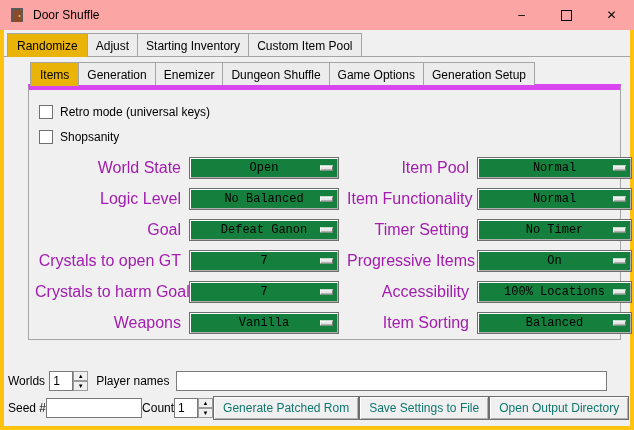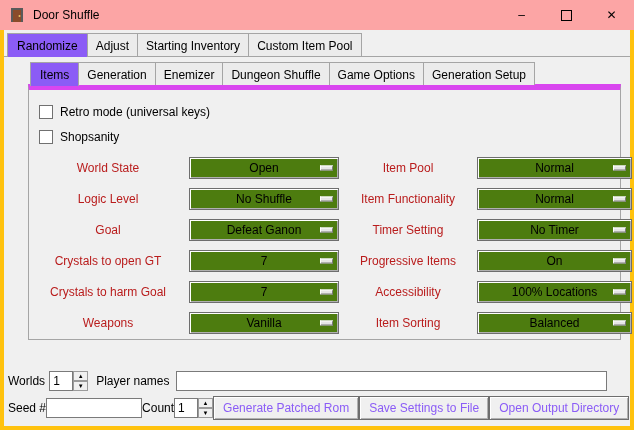--- a/index.html
+++ b/index.html
@@ -25,44 +25,45 @@
   }
   
   .tabstrip { display:flex; align-items:flex-end; padding-left:3px; border-bottom:1px solid #a5a5a5; }
   .tabstrip.main { padding-top:3px; }
   .tab {
     font-size:12px; color:#000; background:#ececec;
     border:1px solid #a5a5a5; border-bottom:none;
     padding:5px 8px 3px; margin-right:-1px; white-space:nowrap; cursor:default;
   }
   .tab.selected {
-    background:#8b5cf6; padding:5px 9px 4px; position:relative; z-index:2; margin-bottom:-1px;
+    background:#eab308; padding:5px 9px 4px; position:relative; z-index:2; margin-bottom:-1px;
   }
   .subnotebook { margin:5px 9px 0 24px; }
   .pane {
     border:1px solid #a5a5a5; border-top:none; background:#f0f0f0;
     height:256px; box-sizing:border-box; padding:9px 6px 0 6px;
   }
   
   .check-row { display:flex; align-items:center; height:25px; margin-left:4px; cursor:default; }
   .checkbox {
     width:12px; height:12px; background:#fff; border:1px solid #707070; margin-right:7px; flex:0 0 auto;
   }
   .check-label { font-size:12px; color:#000; }
   
   .fields {
     display:grid;
     grid-template-columns:146px 150px 122px 155px;
     column-gap:8px; row-gap:9px; margin-top:8px; align-items:center;
   }
-  .field-label { font-size:12px; color:#b91c1c; text-align:center; white-space:nowrap; }
+  .field-label { font-size:16px; color:#a21caf; text-align:right; white-space:nowrap; }
   .dropdown {
-    height:22px; background:#4d7c0f; border:1px solid #6e6e6e; box-sizing:border-box;
+    height:22px; background:#15803d; border:1px solid #6e6e6e; box-sizing:border-box;
     display:flex; align-items:center; justify-content:center; position:relative; cursor:default;
     box-shadow:inset 1px 1px 0 #ffffff, inset -1px -1px 0 #b0b0b0;
+    font-family:Liberation Mono, monospace;
   }
   .dropdown-text { font-size:12px; color:#000; }
   .dd-indicator {
     position:absolute; right:5px; top:50%; transform:translateY(-50%);
     width:11px; height:3px; background:#e6e6e6;
     border-top:1px solid #ffffff; border-left:1px solid #ffffff;
     border-bottom:1px solid #7a7a7a; border-right:1px solid #7a7a7a;
   }
   
   .bottom { position:absolute; left:4px; right:23px; bottom:6px; }
@@ -74,21 +75,21 @@
     padding:0 3px; box-sizing:border-box; font-family:"Liberation Sans", sans-serif;
   }
   .spin { display:flex; align-items:stretch; }
   .spin .entry { width:24px; }
   .spin-arrows { display:flex; flex-direction:column; width:15px; }
   .spin-btn {
     flex:1; font-size:6px; line-height:1; display:flex; align-items:center; justify-content:center;
     border:1px solid #9b9b9b; background:#f0f0f0; box-sizing:border-box; cursor:default;
   }
   .btn {
-    height:24px; border:1px solid #6e6e6e; background:#f0f0f0; font-size:12px; color:#8b5cf6;
+    height:24px; border:1px solid #6e6e6e; background:#f0f0f0; font-size:12px; color:#0f766e;
     padding:0 9px; display:flex; align-items:center; white-space:nowrap; cursor:default;
     box-shadow:inset 1px 1px 0 #ffffff, inset -1px -1px 0 #b0b0b0; box-sizing:border-box;
   }
   .grow { flex:1; }
   .gap4 { width:4px; } .gap6 { width:6px; } .gap8 { width:8px; }
   .pn-entry { flex:1; }
   .seed-entry { width:96px; }
 </style>
 </head>
 <body>
@@ -154,21 +155,21 @@
             <span class="dd-indicator"></span>
           </div>
           <div class="field-label">Item Pool</div>
           <div class="dropdown">
             <span class="dropdown-text">Normal</span>
             <span class="dd-indicator"></span>
           </div>
 
           <div class="field-label">Logic Level</div>
           <div class="dropdown">
-            <span class="dropdown-text">No Shuffle</span>
+            <span class="dropdown-text">No Balanced</span>
             <span class="dd-indicator"></span>
           </div>
           <div class="field-label">Item Functionality</div>
           <div class="dropdown">
             <span class="dropdown-text">Normal</span>
             <span class="dd-indicator"></span>
           </div>
 
           <div class="field-label">Goal</div>
           <div class="dropdown">

